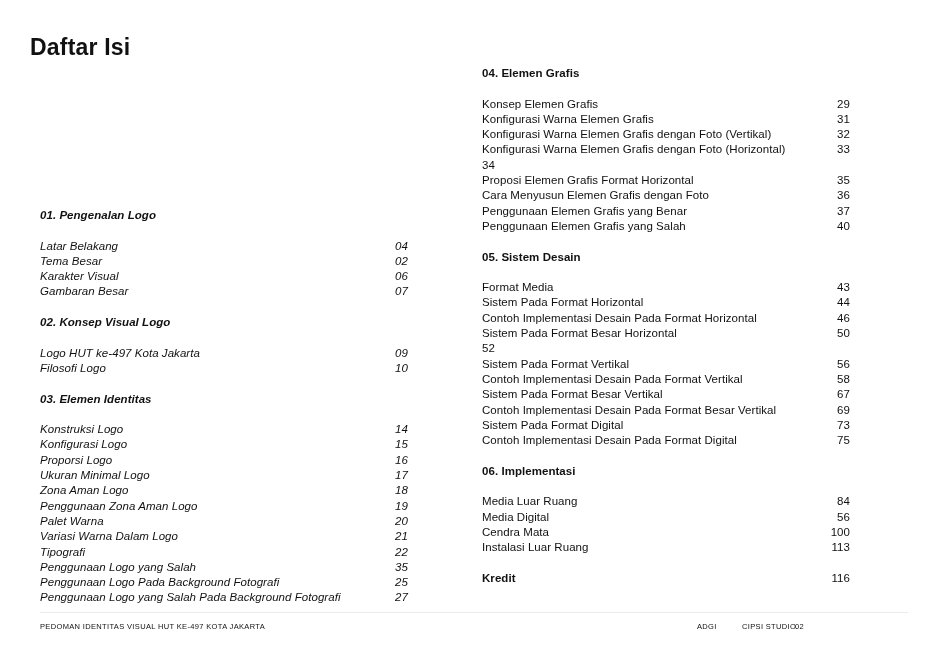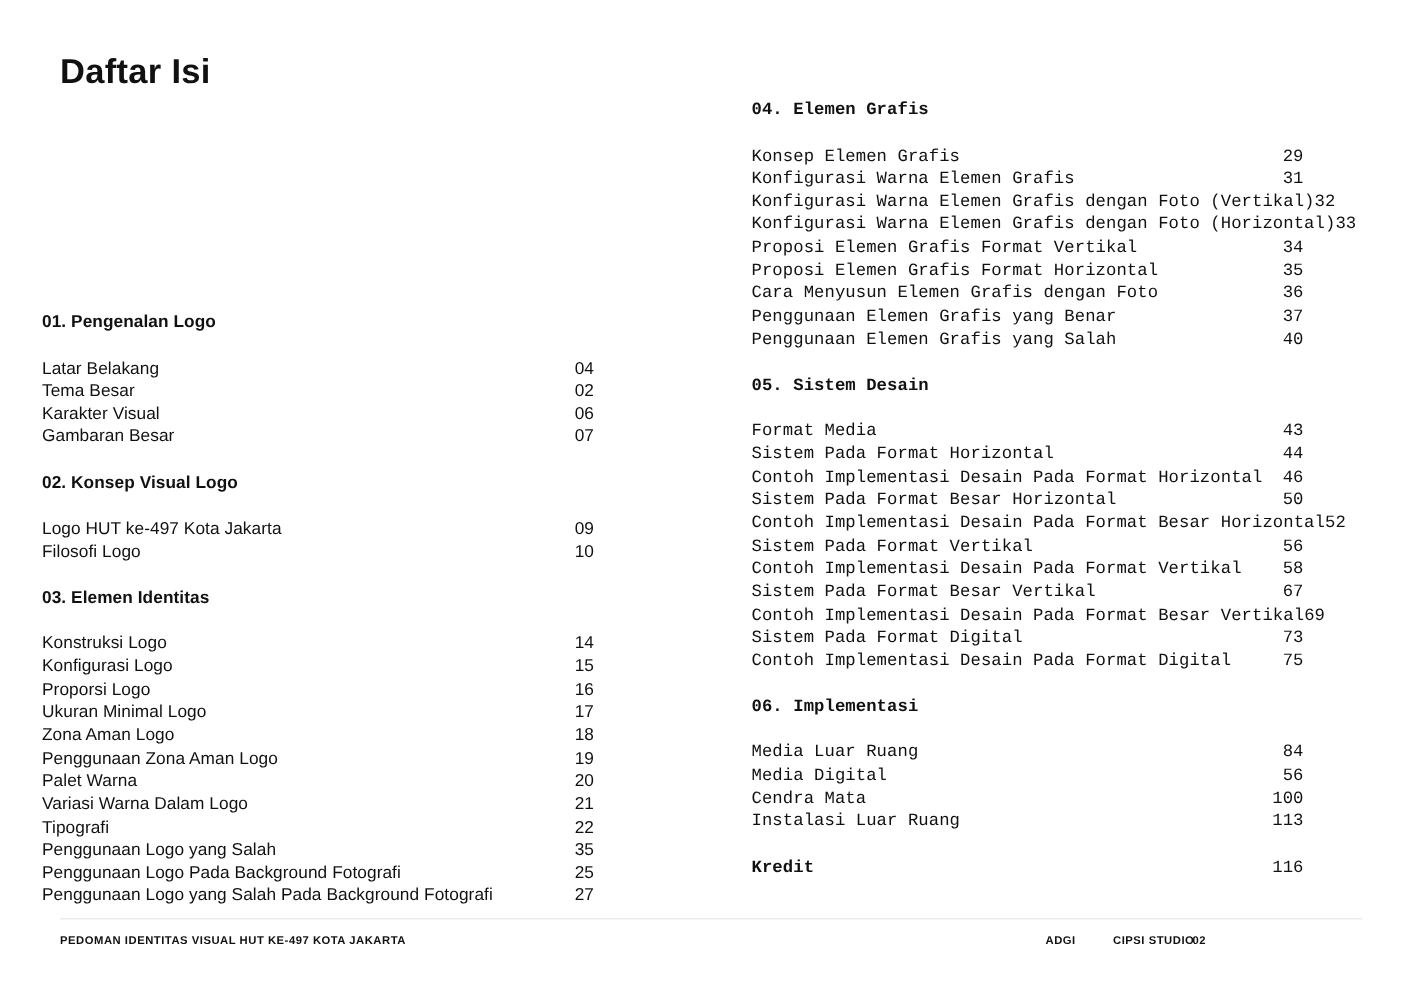--- a/index.html
+++ b/index.html
@@ -3,41 +3,41 @@
 <meta charset="utf-8">
 <style>
   html,body{margin:0;padding:0;}
   body{
     width:950px;height:672px;position:relative;overflow:hidden;
     background:#ffffff;color:#111111;
     font-family:"Liberation Sans","DejaVu Sans",sans-serif;
     -webkit-font-smoothing:antialiased;
   }
   .page-title{
-    position:absolute;left:40px;top:34px;margin:0;
+    position:absolute;left:30px;top:34px;margin:0;
     font-size:23px;font-weight:700;letter-spacing:0.2px;color:#111111;
   }
   .col{position:absolute;width:368px;}
-  .col-left{left:28px;top:208px;}
-  .col-right{left:501px;top:66px;font-family:Liberation Mono, monospace;}
+  .col-left{left:40px;top:208px;font-style:italic;}
+  .col-right{left:482px;top:66px;}
   .toc-section{margin:0 0 15.3px 0;}
   .row{
     display:flex;justify-content:space-between;align-items:baseline;
     height:15.3px;line-height:15.3px;font-size:11.5px;letter-spacing:0.05px;
   }
   .row .label{white-space:nowrap;}
   .row .page{text-align:center;font-variant-numeric:tabular-nums;}
   .heading-row{font-weight:700;margin-bottom:15.3px;}
   .heading-row .page{font-weight:400;}
   .footer-rule{
     position:absolute;left:40px;right:42px;top:612px;height:1px;background:#ebebeb;
   }
   .footer{
     position:absolute;left:0;top:620px;width:846px;height:14px;
-    font-size:7.5px;font-weight:700;letter-spacing:0.35px;line-height:14px;
+    font-size:7.5px;font-weight:400;letter-spacing:0.35px;line-height:14px;
   }
   .footer span{position:absolute;white-space:nowrap;}
   .f-doc{left:40px;}
   .f-adgi{left:697px;}
   .f-studio{left:742px;}
   .f-page{right:42px;}
 </style>
 </head>
 <body>
 
@@ -147,21 +147,20 @@
       </div>
       <div class="row item-row">
         <span class="label">Konfigurasi Warna Elemen Grafis dengan Foto (Vertikal)</span>
         <span class="page">32</span>
       </div>
       <div class="row item-row">
         <span class="label">Konfigurasi Warna Elemen Grafis dengan Foto (Horizontal)</span>
         <span class="page">33</span>
       </div>
       <div class="row item-row">
-        <span class="label">Proposi Elemen Grafis Format Vertikal</span>
         <span class="page">34</span>
       </div>
       <div class="row item-row">
         <span class="label">Proposi Elemen Grafis Format Horizontal</span>
         <span class="page">35</span>
       </div>
       <div class="row item-row">
         <span class="label">Cara Menyusun Elemen Grafis dengan Foto</span>
         <span class="page">36</span>
       </div>
@@ -188,21 +187,20 @@
       </div>
       <div class="row item-row">
         <span class="label">Contoh Implementasi Desain Pada Format Horizontal</span>
         <span class="page">46</span>
       </div>
       <div class="row item-row">
         <span class="label">Sistem Pada Format Besar Horizontal</span>
         <span class="page">50</span>
       </div>
       <div class="row item-row">
-        <span class="label">Contoh Implementasi Desain Pada Format Besar Horizontal</span>
         <span class="page">52</span>
       </div>
       <div class="row item-row">
         <span class="label">Sistem Pada Format Vertikal</span>
         <span class="page">56</span>
       </div>
       <div class="row item-row">
         <span class="label">Contoh Implementasi Desain Pada Format Vertikal</span>
         <span class="page">58</span>
       </div>

